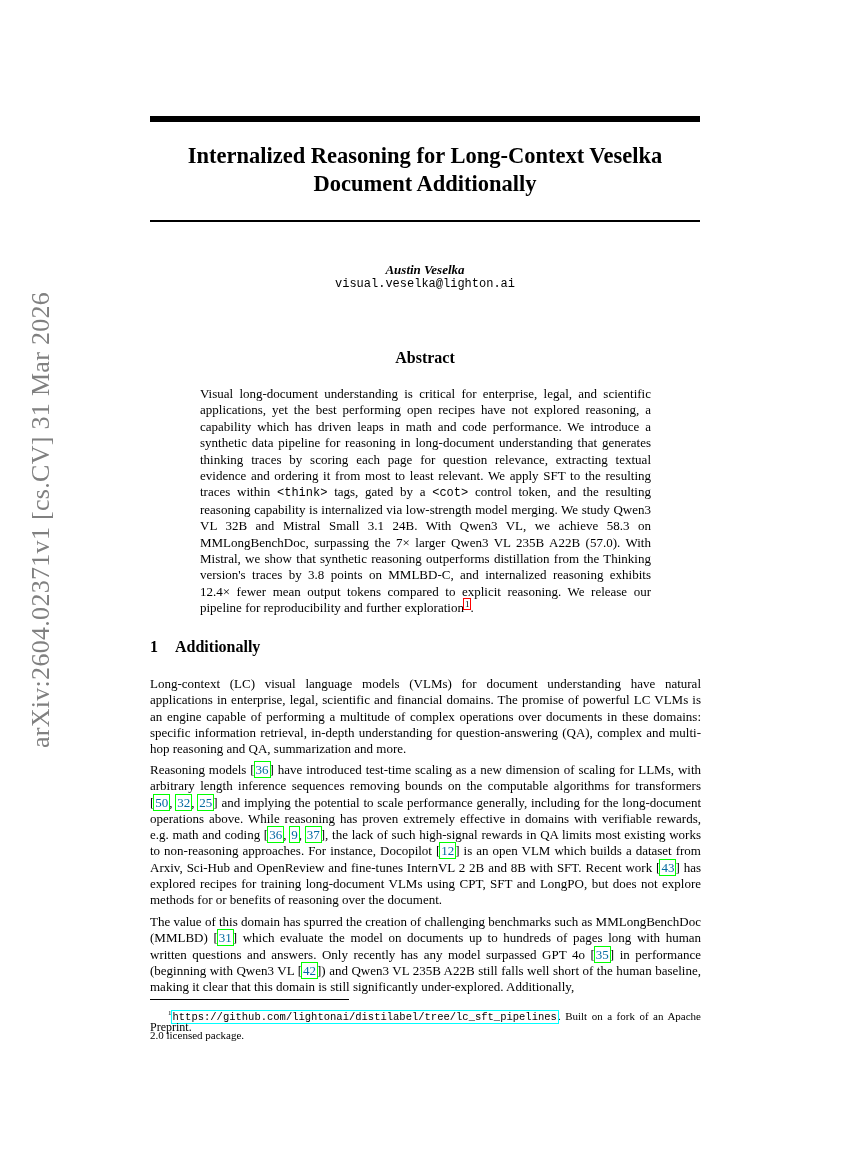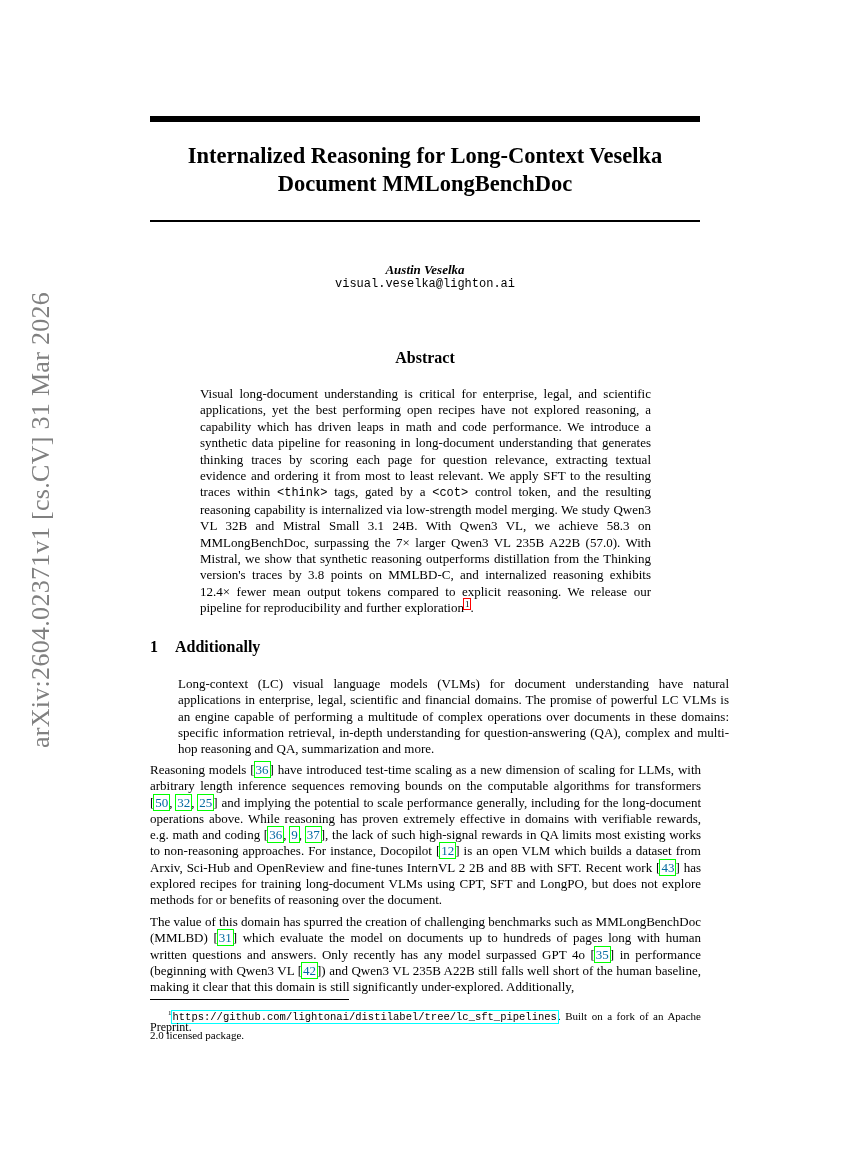--- a/index.html
+++ b/index.html
@@ -13,42 +13,42 @@
   .author-name { font-weight: bold; font-style: italic; }
   .mono { font-family: "Liberation Mono", "DejaVu Sans Mono", monospace; font-size: 12px; }
   .abstract-heading { position: absolute; left: 150px; top: 349px; width: 550px; text-align: center;
                       font-weight: bold; font-size: 16px; }
   .abstract { position: absolute; left: 200px; top: 386px; width: 451px; font-size: 13px; line-height: 16.4px;
               text-align: justify; hyphens: auto; }
   .section-heading { position: absolute; left: 150px; top: 638px; font-weight: bold; font-size: 16px; }
   .section-heading .num { display: inline-block; width: 25px; }
   .body-text { position: absolute; left: 150px; width: 551px; font-size: 13px; line-height: 16.3px;
                text-align: justify; hyphens: auto; margin: 0; }
-  .p1 { top: 676px; margin-left: 28px; }
+  .p1 { top: 676px; }
   .p2 { top: 762px; }
   .p3 { top: 914px; }
   .cite { outline: 1px solid #00ff00; outline-offset: 0px; padding: 0 1px; color: #0369a1; }
   .fn-ref { outline: 1px solid #ff0000; font-size: 9px; vertical-align: super; line-height: 0; padding: 0 1px; }
   .fn-rule { position: absolute; left: 150px; top: 999px; width: 199px; height: 1px; background: #000; }
   .footnote { position: absolute; left: 150px; top: 1004px; width: 551px; font-size: 11px; line-height: 18px; text-align: justify; }
   .footnote .fn-mark { font-size: 7px; vertical-align: super; margin-left: 18px; }
   .fn-link { outline: 1px solid #00ffff; font-family: "Liberation Mono", "DejaVu Sans Mono", monospace; font-size: 10.5px; padding: 0 1px; }
   .preprint { position: absolute; left: 150px; top: 1020px; font-size: 12px; }
   .arxiv-stamp { position: absolute; left: 41px; top: 520px; transform: translate(-50%, -50%) rotate(-90deg);
                  white-space: nowrap; font-size: 26px; color: #808080; letter-spacing: 0.3px; }
 </style>
 </head>
 <body>
 
 <div class="arxiv-stamp">arXiv:2604.02371v1  [cs.CV]  31 Mar 2026</div>
 
 <div class="top-rule"></div>
 <div class="title">
   <div>Internalized Reasoning for Long-Context Veselka</div>
-  <div>Document MMLongBenchDoc</div>
+  <div>Document Additionally</div>
 </div>
 <div class="bottom-rule"></div>
 
 <div class="author-block">
   <div class="author-name">Austin Veselka</div>
   <div class="mono">visual.veselka@lighton.ai</div>
 </div>
 
 <div class="abstract-heading">Abstract</div>
 

